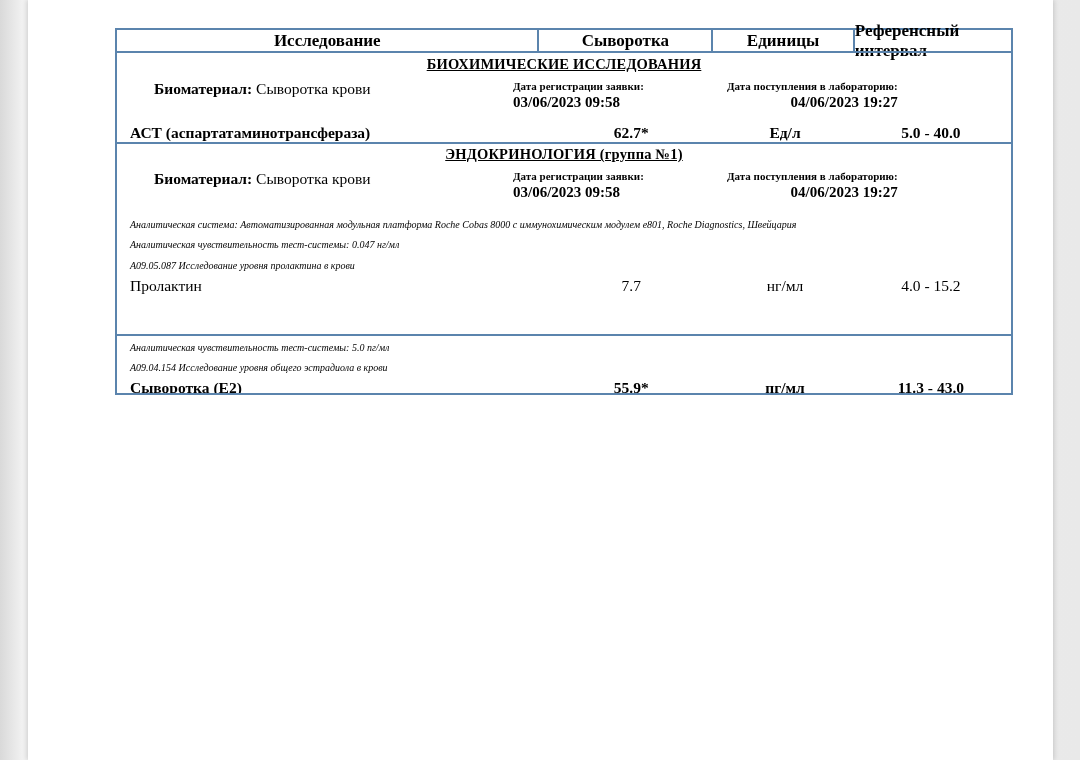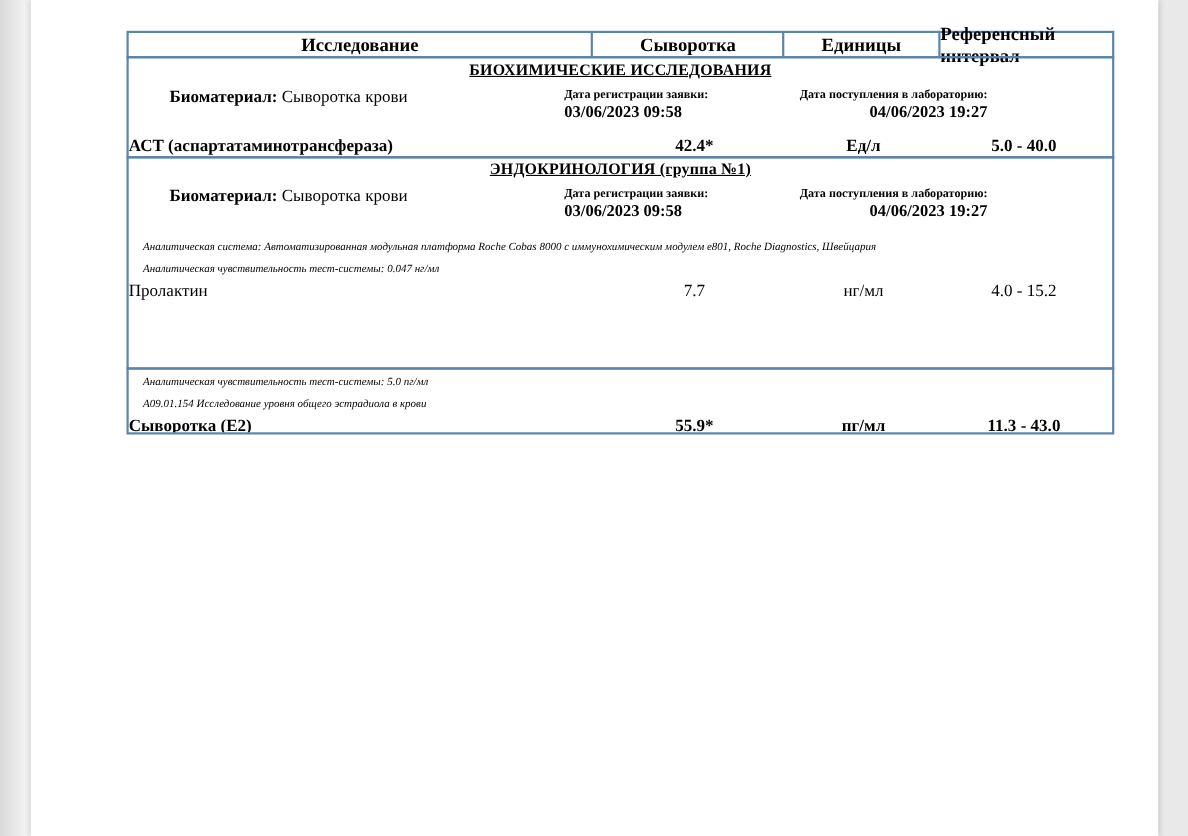--- a/index.html
+++ b/index.html
@@ -44,21 +44,21 @@
   }
   .bio-row{position:relative;height:40px;margin-top:7px;font-size:15.5px;}
   .bio-left{position:absolute;left:13px;top:0;white-space:nowrap;margin-left:24px;}
   .bio-left b{font-weight:bold;}
   .date-block{position:absolute;top:0;white-space:nowrap;}
   .date-block .lbl{font-weight:bold;font-size:11px;}
   .date-block .val{font-weight:bold;font-size:15px;margin-top:2px;}
   .reg{left:396px;}
   .lab{left:610px;text-align:right;}
   .test-row{display:flex;font-size:15.5px;margin-top:4px;}
-  .test-row .name{width:428px;text-align:left;}
+  .test-row .name{width:428px;padding-left:13px;text-align:left;}
   .test-row .res{width:177px;text-align:center;}
   .test-row .uni{width:132px;text-align:center;}
   .test-row .ref{width:161px;text-align:center;}
   .test-row.bold{font-weight:bold;}
   .note{
     font-style:italic;font-size:10px;line-height:17px;
     margin-left:13px;margin-right:12px;
   }
   .mt6{margin-top:6px;} .mt4{margin-top:4px;} .mt3{margin-top:3px;} .mt2{margin-top:2px;}
 </style>
@@ -83,52 +83,53 @@
           <div class="lbl">Дата регистрации заявки:</div>
           <div class="val">03/06/2023 09:58</div>
         </span>
         <span class="date-block lab">
           <div class="lbl">Дата поступления в лабораторию:</div>
           <div class="val">04/06/2023 19:27</div>
         </span>
       </div>
       <div class="test-row bold">
         <div class="name">АСТ (аспартатаминотрансфераза)</div>
-        <div class="res">42.4*</div>
+        <div class="res">62.7*</div>
         <div class="uni">Ед/л</div>
         <div class="ref">5.0 - 40.0</div>
       </div>
     </div>
 
     <div class="box box2">
       <div class="section-title mt2">ЭНДОКРИНОЛОГИЯ (группа №1)</div>
       <div class="bio-row">
         <span class="bio-left"><b>Биоматериал:</b>&nbsp;<span>Сыворотка крови</span></span>
         <span class="date-block reg">
           <div class="lbl">Дата регистрации заявки:</div>
           <div class="val">03/06/2023 09:58</div>
         </span>
         <span class="date-block lab">
           <div class="lbl">Дата поступления в лабораторию:</div>
           <div class="val">04/06/2023 19:27</div>
         </span>
       </div>
       <div class="note mt6">Аналитическая система: Автоматизированная модульная платформа Roche Cobas 8000 с иммунохимическим модулем e801, Roche Diagnostics, Швейцария</div>
       <div class="note mt3">Аналитическая чувствительность тест-системы: 0.047 нг/мл</div>
+      <div class="note mt4">A09.05.087 Исследование уровня пролактина в крови</div>
       <div class="test-row mt3">
         <div class="name">Пролактин</div>
         <div class="res">7.7</div>
         <div class="uni">нг/мл</div>
         <div class="ref">4.0 - 15.2</div>
       </div>
     </div>
 
     <div class="box box3">
       <div class="note mt3">Аналитическая чувствительность тест-системы: 5.0 пг/мл</div>
-      <div class="note mt3">A09.01.154 Исследование уровня общего эстрадиола в крови</div>
+      <div class="note mt3">A09.04.154 Исследование уровня общего эстрадиола в крови</div>
       <div class="test-row bold mt3">
         <div class="name">Сыворотка (E2)</div>
         <div class="res">55.9*</div>
         <div class="uni">пг/мл</div>
         <div class="ref">11.3 - 43.0</div>
       </div>
     </div>
 
   </div>
 </div>

